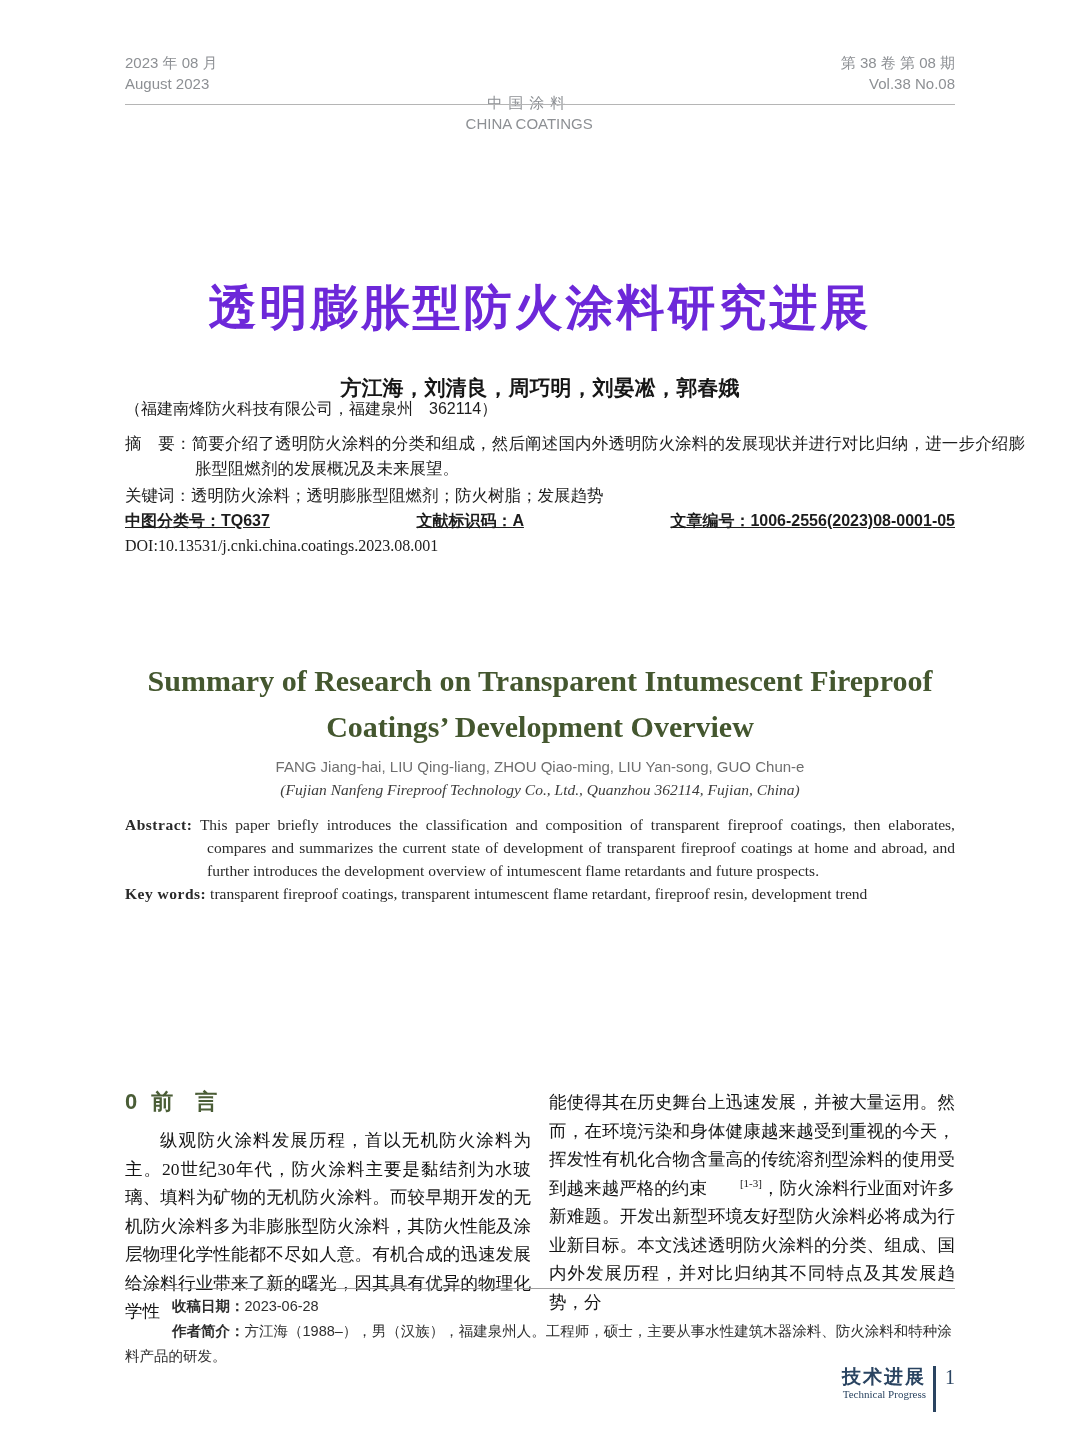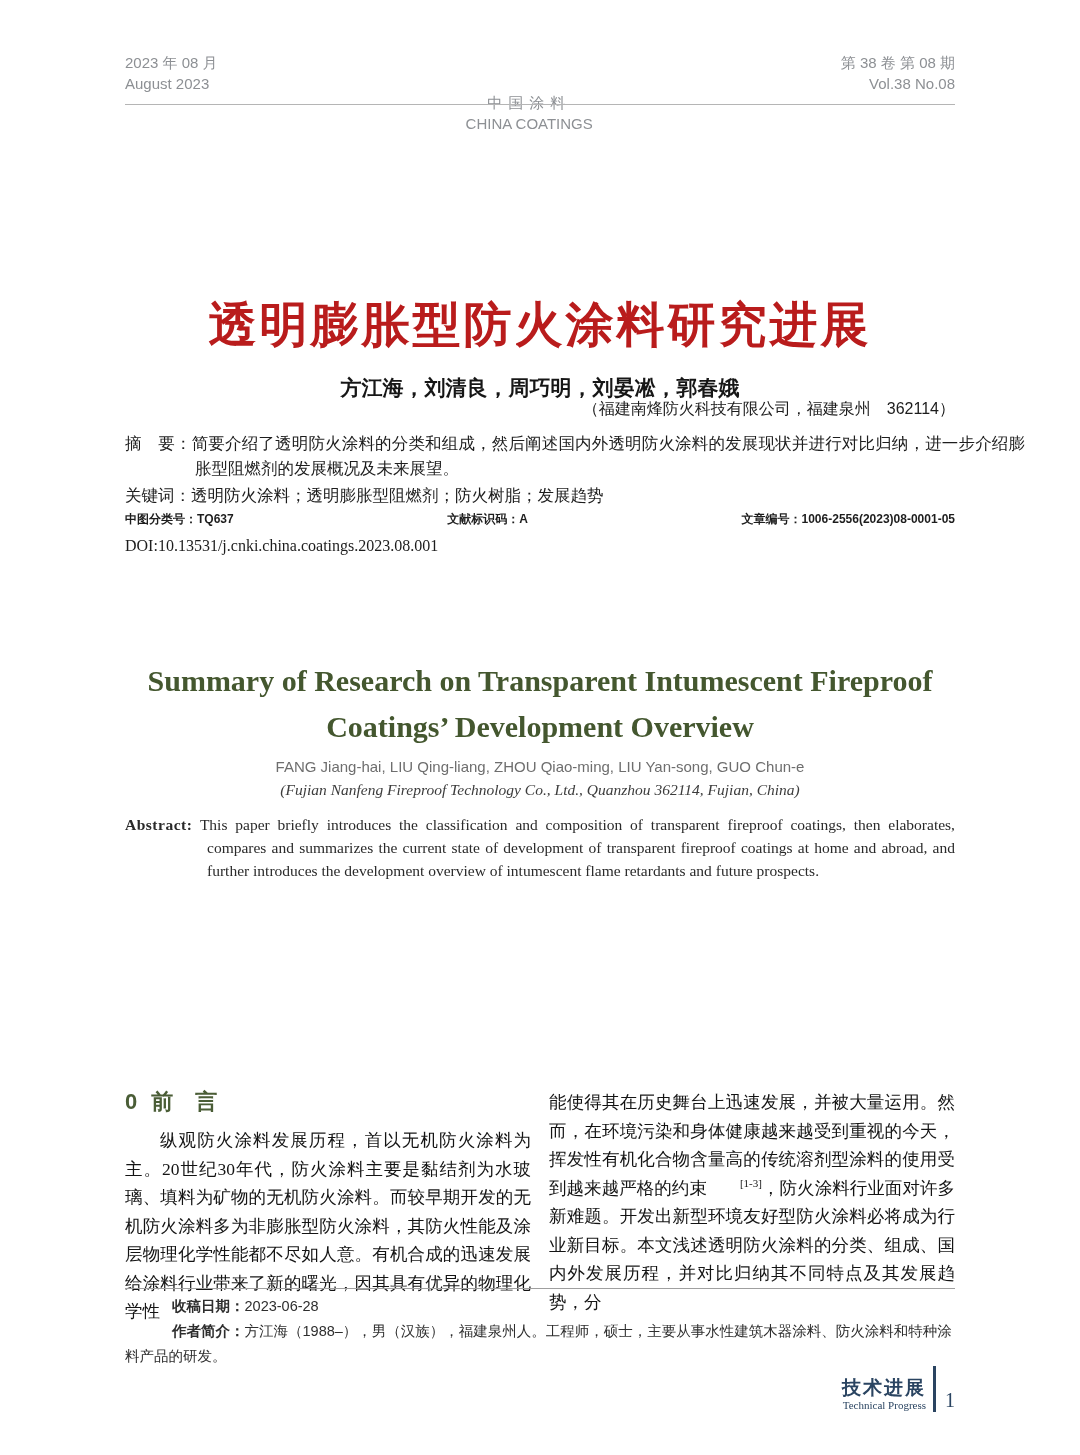--- a/index.html
+++ b/index.html
@@ -17,29 +17,29 @@
   
   .journal-header{top:52px;display:flex;justify-content:space-between;align-items:flex-start;color:#8d9094;font-size:15px;line-height:21px;}
   .jh-col{white-space:nowrap;}
   .jh-left{text-align:left;}
   .jh-center{text-align:center;margin-top:40px;}
   .jh-center .cn{letter-spacing:6px;}
   .jh-right{text-align:right;}
   .header-rule{top:104px;height:1px;background:#b5b5b5;}
 
   
-  .cn-title{top:293px;text-align:center;font-size:48px;font-weight:bold;color:#b91c1c;letter-spacing:3px;font-family:"Liberation Sans",sans-serif;}
+  .cn-title{top:276px;text-align:center;font-size:48px;font-weight:bold;color:#6d28d9;letter-spacing:3px;font-family:"Liberation Sans",sans-serif;}
   .cn-authors{top:374px;text-align:center;font-size:21px;font-weight:bold;color:#161616;}
-  .cn-affiliation{top:399px;text-align:right;font-size:16px;color:#1c1c1c;}
+  .cn-affiliation{top:399px;text-align:left;font-size:16px;color:#1c1c1c;}
 
   
   .cn-abstract{top:431px;font-size:16.5px;line-height:25px;color:#1d1d1d;text-align:justify;padding-left:70px;text-indent:-70px;}
   .cn-keywords{top:485px;font-size:16.5px;color:#1d1d1d;}
   .hang-label{font-weight:normal;}
-  .clc-row{top:511px;display:flex;justify-content:space-between;font-size:12px;color:#1d1d1d;}
+  .clc-row{top:511px;display:flex;justify-content:space-between;font-size:16px;color:#1d1d1d;text-decoration:underline;}
   .clc-row .lbl{font-weight:bold;}
   .doi-line{top:537px;font-size:16px;font-family:"Liberation Serif",serif;color:#1d1d1d;}
 
   
   .en-title{top:658px;text-align:center;font-family:"Liberation Serif",serif;font-weight:bold;color:#44572f;font-size:30px;line-height:46px;}
   .en-authors{top:758px;text-align:center;font-size:15px;color:#6e6e6e;}
   .en-affiliation{top:781px;text-align:center;font-size:15.5px;font-style:italic;font-family:"Liberation Serif",serif;color:#3c3c3c;}
 
   
   .en-abstract-block{top:813px;font-family:"Liberation Serif",serif;font-size:15.5px;line-height:23px;color:#2a2a2a;text-align:justify;}
@@ -55,21 +55,21 @@
   .body-par{font-family:"Liberation Serif",serif;font-size:17.5px;line-height:28.5px;text-align:justify;color:#141414;margin:0;}
   .indent-first{text-indent:2em;}
   sup.cite{font-size:11px;line-height:0;padding-left:33px;}
 
   
   .footnote-rule{top:1288px;height:1px;background:#9f9f9f;}
   .footnotes{top:1294px;font-size:14.5px;line-height:25px;color:#2e2e2e;}
   .fn-lbl{font-weight:bold;padding-left:47px;}
 
   
-  .page-footer{top:1366px;right:125px;display:flex;align-items:flex-end;}
+  .page-footer{top:1366px;right:125px;display:flex;align-items:flex-start;}
   .pf-text{text-align:right;color:#2a4461;margin-right:7px;}
   .pf-cn{font-size:19px;font-weight:bold;letter-spacing:2px;line-height:22px;}
   .pf-en{font-size:11px;line-height:13px;font-family:"Liberation Serif",serif;}
   .pf-bar{width:3px;height:46px;background:#2a4461;margin-right:9px;}
   .pf-page{font-size:20px;color:#2a4461;font-family:"Liberation Serif",serif;}
 </style>
 </head>
 <body>
 
 <div class="abs content journal-header">
@@ -111,20 +111,24 @@
   <span>Coatings’ Development Overview</span>
 </h2>
 <div class="abs content en-authors">FANG Jiang-hai, LIU Qing-liang, ZHOU Qiao-ming, LIU Yan-song, GUO Chun-e</div>
 <div class="abs content en-affiliation">(Fujian Nanfeng Fireproof Technology Co., Ltd., Quanzhou 362114, Fujian, China)</div>
 
 <div class="abs content en-abstract-block">
   <p class="en-abstract" style="margin:0;">
     <span class="en-lbl">Abstract:</span>
     <span>This paper briefly introduces the classification and composition of transparent fireproof coatings, then elaborates, compares and summarizes the current state of development of transparent fireproof coatings at home and abroad, and further introduces the development overview of intumescent flame retardants and future prospects.</span>
   </p>
+  <p class="en-keywords" style="margin:0;">
+    <span class="en-lbl">Key words:</span>
+    <span>transparent fireproof coatings, transparent intumescent flame retardant, fireproof resin, development trend</span>
+  </p>
 </div>
 
 <div class="abs content columns">
   <div class="col">
     <h3 class="section-heading">
       <span class="num">0</span><span>前　言</span>
     </h3>
     <p class="body-par indent-first">纵观防火涂料发展历程，首以无机防火涂料为主。20世纪30年代，防火涂料主要是黏结剂为水玻璃、填料为矿物的无机防火涂料。而较早期开发的无机防火涂料多为非膨胀型防火涂料，其防火性能及涂层物理化学性能都不尽如人意。有机合成的迅速发展给涂料行业带来了新的曙光，因其具有优异的物理化学性</p>
   </div>
   <div class="col">

